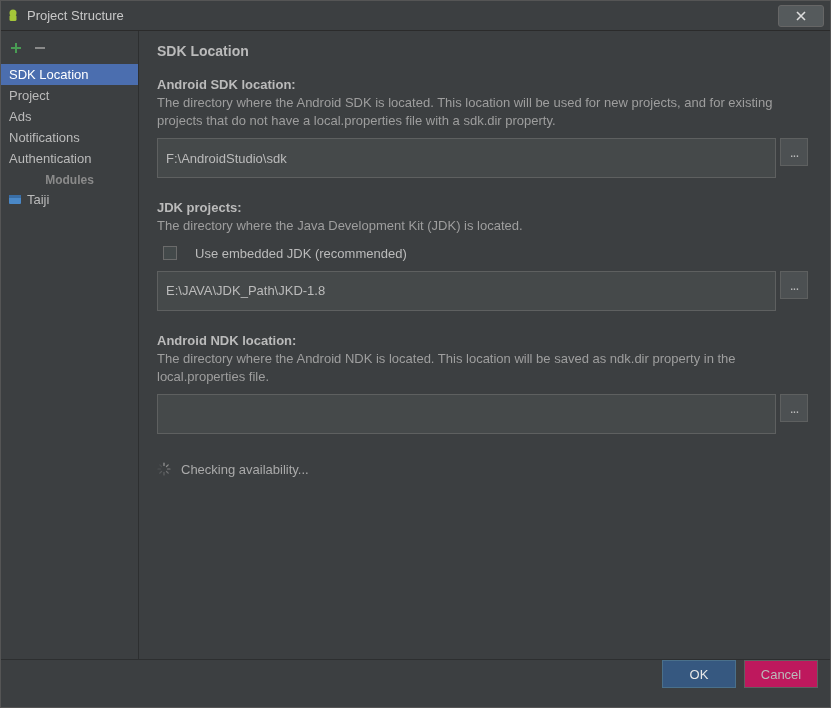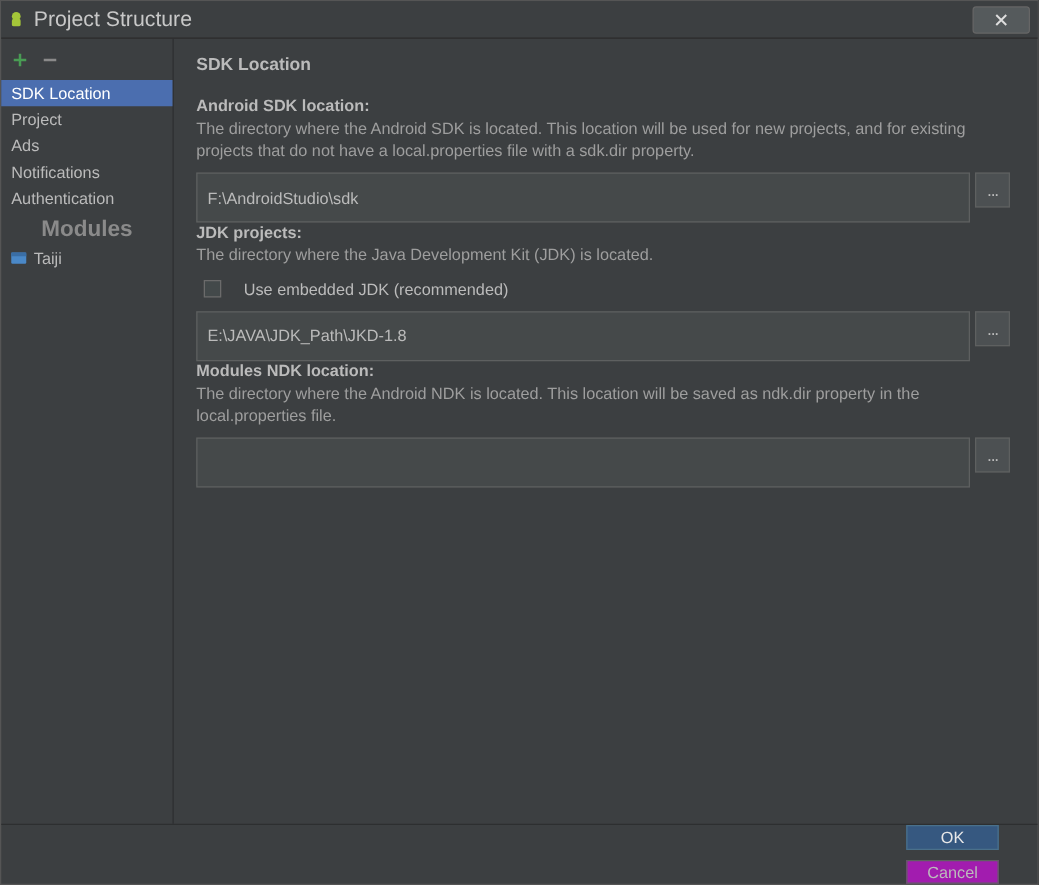--- a/index.html
+++ b/index.html
@@ -35,21 +35,21 @@
     .titlebar-icon {
       width: 16px;
       height: 16px;
       margin-right: 6px;
       display: flex;
       align-items: center;
       justify-content: center;
     }
     .titlebar-title {
       color: #c8c8c8;
-      font-size: 17px;
+      font-size: 13px;
       flex: 1;
     }
     .titlebar-close {
       width: 46px;
       height: 22px;
       background: #555a5c;
       border: 1px solid #666;
       border-radius: 3px;
       display: flex;
       align-items: center;
@@ -92,21 +92,21 @@
       color: #ffffff;
     }
     .sidebar-item.muted {
       color: #808080;
     }
     .sidebar-heading {
       color: #8a8a8a;
       font-weight: bold;
       text-align: center;
       padding: 4px 8px 2px 8px;
-      font-size: 18px;
+      font-size: 12px;
     }
     .sidebar-module {
       display: flex;
       align-items: center;
       gap: 4px;
       padding: 2px 6px;
       cursor: pointer;
     }
     .module-icon {
       width: 16px;
@@ -120,20 +120,21 @@
       padding: 12px 22px 12px 18px;
       overflow: auto;
     }
     .section-title {
       font-weight: bold;
       color: #bbbbbb;
       font-size: 14px;
       margin-bottom: 18px;
     }
     .field-group {
+      margin-bottom: 22px;
     }
     .field-label {
       font-weight: bold;
       color: #bbbbbb;
       margin-bottom: 2px;
     }
     .field-desc {
       color: #9e9e9e;
       line-height: 1.4;
       margin-bottom: 8px;
@@ -188,32 +189,31 @@
     .spinner {
       width: 14px;
       height: 14px;
       display: flex;
       align-items: center;
       justify-content: center;
     }
     .footer {
       height: 48px;
       display: flex;
-      align-items: flex-end;
+      align-items: flex-start;
       justify-content: flex-end;
       gap: 8px;
-      padding: 0 31px;
+      padding: 0 12px;
       border-top: 1px solid #2d2f30;
-      flex-direction: column;
     }
     .btn {
       min-width: 74px;
       height: 28px;
       border: 1px solid #5e6060;
-      background: #a21caf;
+      background: #be185d;
       color: #bbbbbb;
       font-size: 13px;
       cursor: pointer;
       display: flex;
       align-items: center;
       justify-content: center;
       padding: 0 14px;
     }
     .btn.primary {
       background: #365880;
@@ -305,28 +305,45 @@
             <div class="checkbox"></div>
             <span>Use embedded JDK (recommended)</span>
           </div>
           <div class="input-row">
             <input class="text-input" value="E:\JAVA\JDK_Path\JKD-1.8" style="">
             <div class="browse-btn">...</div>
           </div>
         </div>
 
         <div class="field-group">
-          <div class="field-label">Modules NDK location:</div>
+          <div class="field-label">Android NDK location:</div>
           <div class="field-desc">The directory where the Android NDK is located. This location will be saved as ndk.dir property in the local.properties file.</div>
           <div class="input-row">
             <input class="text-input" value="" style="">
             <div class="browse-btn">...</div>
           </div>
         </div>
 
+        <div class="status-row">
+          <span class="spinner">
+            <svg width="14" height="14" viewBox="0 0 14 14">
+              <g stroke="#999" stroke-width="1.2" stroke-linecap="round">
+                <line x1="7" y1="1" x2="7" y2="3.5" opacity="1"></line>
+                <line x1="11.2" y1="2.8" x2="9.5" y2="4.5" opacity="0.85"></line>
+                <line x1="13" y1="7" x2="10.5" y2="7" opacity="0.7"></line>
+                <line x1="11.2" y1="11.2" x2="9.5" y2="9.5" opacity="0.55"></line>
+                <line x1="7" y1="13" x2="7" y2="10.5" opacity="0.4"></line>
+                <line x1="2.8" y1="11.2" x2="4.5" y2="9.5" opacity="0.3"></line>
+                <line x1="1" y1="7" x2="3.5" y2="7" opacity="0.2"></line>
+                <line x1="2.8" y1="2.8" x2="4.5" y2="4.5" opacity="0.15"></line>
+              </g>
+            </svg>
+          </span>
+          <span>Checking availability...</span>
+        </div>
       </div>
     </div>
 
     <div class="footer">
       <div class="btn primary">
         <span>OK</span>
       </div>
       <div class="btn">
         <span>Cancel</span>
       </div>

